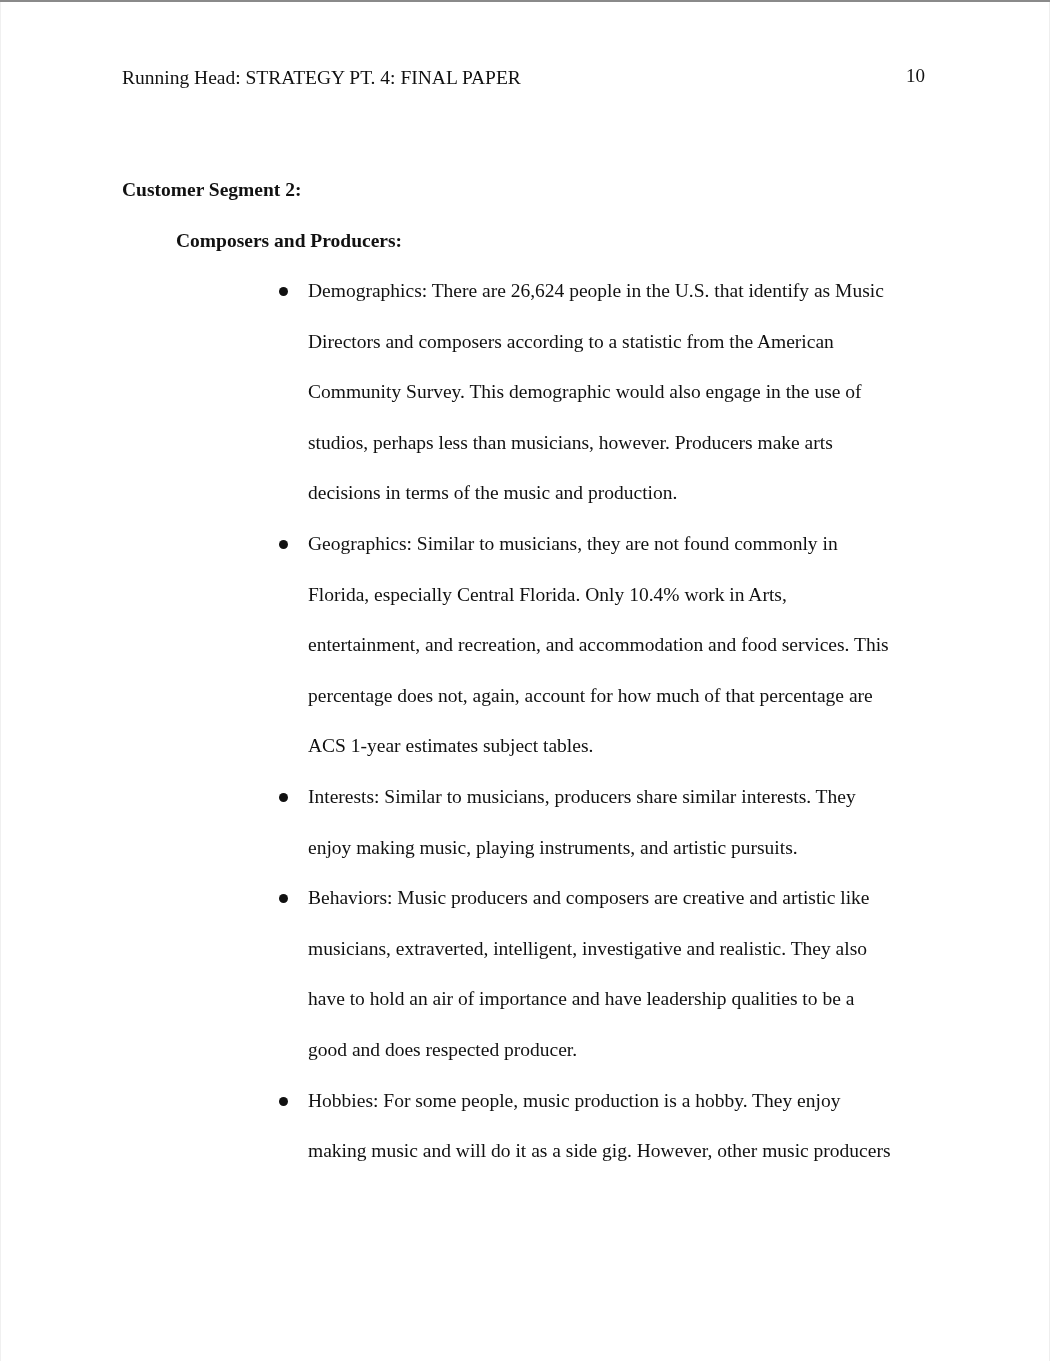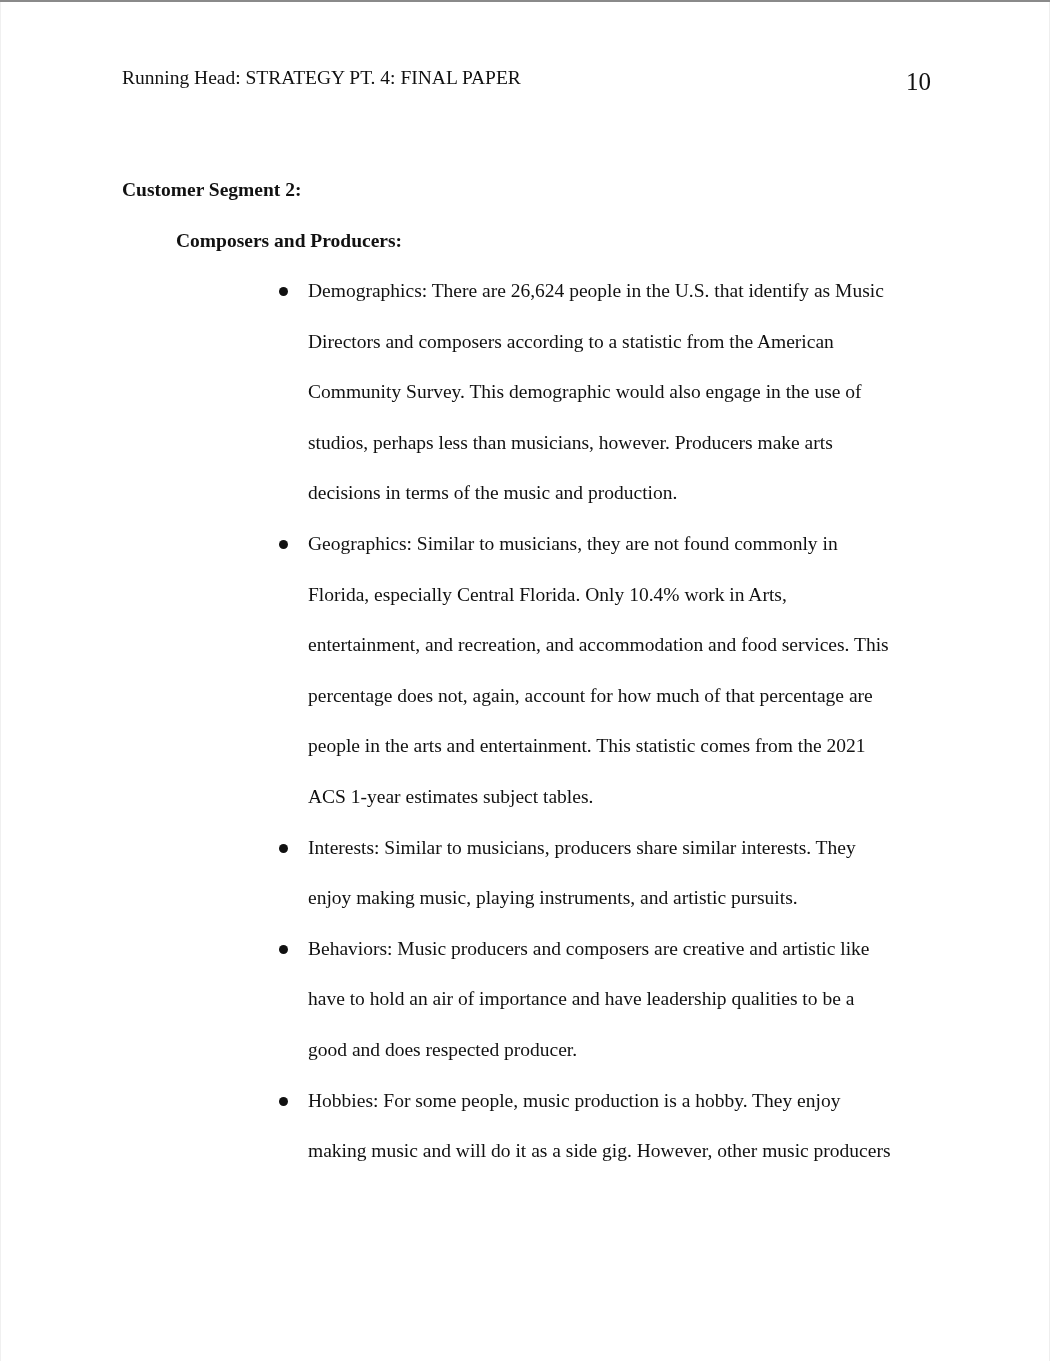--- a/index.html
+++ b/index.html
@@ -38,22 +38,22 @@
       left: 122px;
       top: 66px;
       font-size: 19.5px;
       line-height: 24px;
       white-space: nowrap;
       text-align: center;
     }
     .page-number {
       position: absolute;
       left: 906px;
-      top: 70px;
-      font-size: 25px;
+      top: 64px;
+      font-size: 19px;
       line-height: 24px;
     }
     .heading-1 {
       position: absolute;
       left: 122px;
       top: 178px;
       font-size: 19.5px;
       line-height: 24px;
       font-weight: bold;
       white-space: nowrap;
@@ -125,35 +125,35 @@
       <span class="line">decisions in terms of the music and production.</span>
     </div>
   </li>
   <li class="bullet-item">
     <span class="bullet-dot"></span>
     <div class="bullet-lines">
       <span class="line">Geographics: Similar to musicians, they are not found commonly in</span>
       <span class="line">Florida, especially Central Florida. Only 10.4% work in Arts,</span>
       <span class="line">entertainment, and recreation, and accommodation and food services. This</span>
       <span class="line">percentage does not, again, account for how much of that percentage are</span>
-      <span class="line">people in the arts and entertainment. This statistic comes from the 2021</span>
       <span class="line">ACS 1-year estimates subject tables.</span>
     </div>
   </li>
   <li class="bullet-item">
     <span class="bullet-dot"></span>
     <div class="bullet-lines">
       <span class="line">Interests: Similar to musicians, producers share similar interests. They</span>
       <span class="line">enjoy making music, playing instruments, and artistic pursuits.</span>
     </div>
   </li>
   <li class="bullet-item">
     <span class="bullet-dot"></span>
     <div class="bullet-lines">
       <span class="line">Behaviors: Music producers and composers are creative and artistic like</span>
+      <span class="line">musicians, extraverted, intelligent, investigative and realistic. They also</span>
       <span class="line">have to hold an air of importance and have leadership qualities to be a</span>
       <span class="line">good and does respected producer.</span>
     </div>
   </li>
   <li class="bullet-item">
     <span class="bullet-dot"></span>
     <div class="bullet-lines">
       <span class="line">Hobbies: For some people, music production is a hobby. They enjoy</span>
       <span class="line">making music and will do it as a side gig. However, other music producers</span>
     </div>

